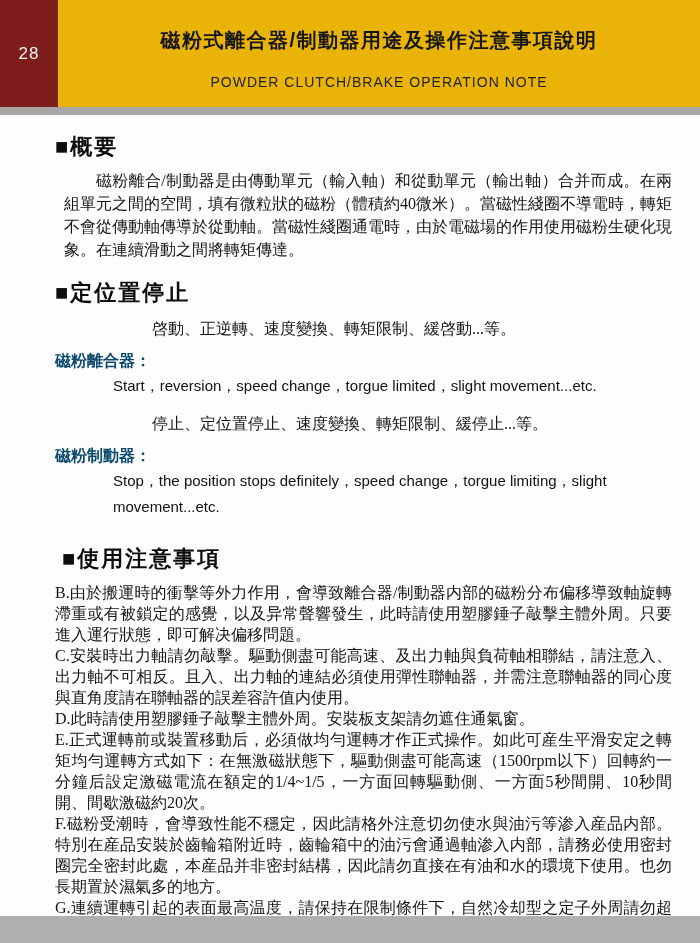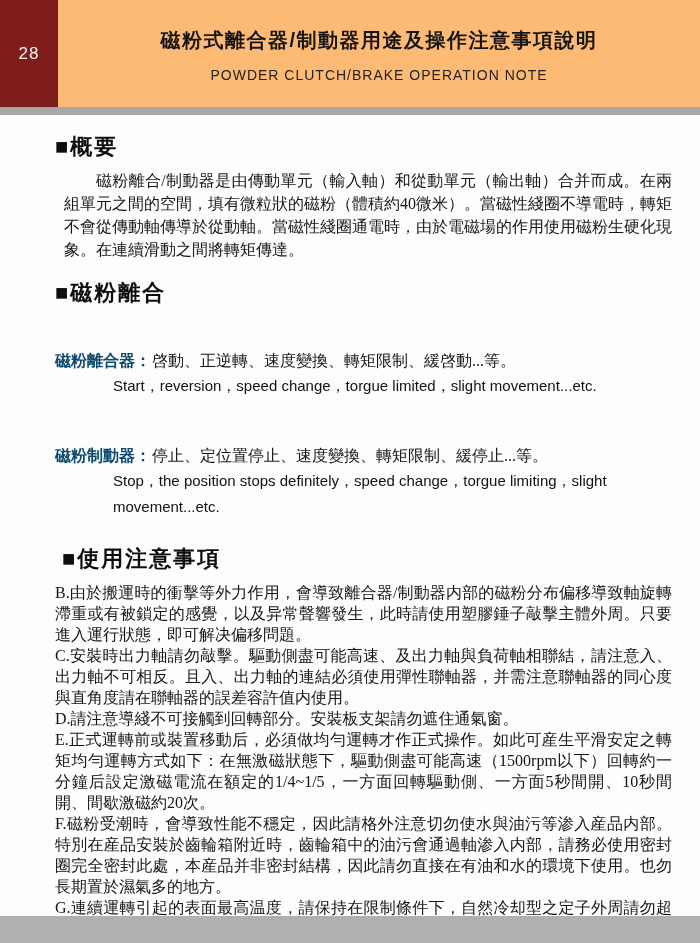--- a/index.html
+++ b/index.html
@@ -32,33 +32,33 @@
     display: flex;
     align-items: center;
     justify-content: center;
     font-family: "Liberation Sans", sans-serif;
     font-size: 17px;
     letter-spacing: 1px;
     text-align: center;
   }
   .header-main {
     flex: 1;
-    background: #fdba74;
+    background: #eab308;
     text-align: center;
     padding-top: 27px;
   }
   .header-title {
     font-family: "Liberation Sans", sans-serif;
     font-size: 20px;
     font-weight: bold;
     letter-spacing: 1.5px;
     color: #161616;
   }
   .header-subtitle {
-    margin-top: 13px;
+    margin-top: 20px;
     font-family: "Liberation Sans", sans-serif;
     font-size: 14px;
     letter-spacing: 1px;
     color: #232323;
   }
   .header-divider {
     height: 8px;
     flex: 0 0 8px;
     background: #a7a7a7;
   }
@@ -97,21 +97,20 @@
     font-family: Liberation Serif, serif;
     color: #0c4a6e;
     white-space: nowrap;
     margin-top: 32px;
   }
   .usage-zh {
     flex: 1;
     font-size: 16px;
     line-height: 24px;
     color: #151515;
-    margin-top: 32px;
   }
   .usage-en {
     margin-left: 58px;
     font-family: "Liberation Sans", sans-serif;
     font-size: 15px;
     line-height: 26px;
     color: #111111;
   }
 
   .notes-heading { margin: 24px 0 8px 7px; }
@@ -143,21 +142,21 @@
       <div class="header-subtitle">POWDER CLUTCH/BRAKE OPERATION NOTE</div>
     </div>
   </div>
   <div class="header-divider"></div>
 
   <div class="content">
 
     <div class="section-heading overview-heading">■概要</div>
     <p class="overview-body">磁粉離合/制動器是由傳動單元（輸入軸）和從動單元（輸出軸）合并而成。在兩組單元之間的空間，填有微粒狀的磁粉（體積約40微米）。當磁性綫圈不導電時，轉矩不會從傳動軸傳導於從動軸。當磁性綫圈通電時，由於電磁場的作用使用磁粉生硬化現象。在連續滑動之間將轉矩傳達。</p>
 
-    <div class="section-heading usage-heading">■磁粉離合</div>
+    <div class="section-heading usage-heading">■定位置停止</div>
 
     <div class="usage-item">
       <div class="usage-row">
         <span class="usage-label">磁粉離合器：</span>
         <span class="usage-zh">啓動、正逆轉、速度變換、轉矩限制、緩啓動...等。</span>
       </div>
       <div class="usage-en">Start，reversion，speed change，torgue limited，slight movement...etc.</div>
     </div>
 
     <div class="usage-item">
@@ -165,21 +164,21 @@
         <span class="usage-label">磁粉制動器：</span>
         <span class="usage-zh">停止、定位置停止、速度變換、轉矩限制、緩停止...等。</span>
       </div>
       <div class="usage-en">Stop，the position stops definitely，speed change，torgue limiting，slight movement...etc.</div>
     </div>
 
     <div class="section-heading notes-heading">■使用注意事項</div>
 
     <p class="note-item">B.由於搬運時的衝擊等外力作用，會導致離合器/制動器内部的磁粉分布偏移導致軸旋轉滯重或有被鎖定的感覺，以及异常聲響發生，此時請使用塑膠錘子敲擊主體外周。只要進入運行狀態，即可解决偏移問題。</p>
     <p class="note-item">C.安裝時出力軸請勿敲擊。驅動側盡可能高速、及出力軸與負荷軸相聯結，請注意入、出力軸不可相反。且入、出力軸的連結必須使用彈性聯軸器，并需注意聯軸器的同心度與直角度請在聯軸器的誤差容許值内使用。</p>
-    <p class="note-item">D.請注意導綫不可接觸到回轉部分。安裝板支架請勿遮住通氣窗。</p>
+    <p class="note-item">D.此時請使用塑膠錘子敲擊主體外周。安裝板支架請勿遮住通氣窗。</p>
     <p class="note-item">E.正式運轉前或裝置移動后，必須做均勻運轉才作正式操作。如此可産生平滑安定之轉矩均勻運轉方式如下：在無激磁狀態下，驅動側盡可能高速（1500rpm以下）回轉約一分鐘后設定激磁電流在額定的1/4~1/5，一方面回轉驅動側、一方面5秒間開、10秒間開、間歇激磁約20次。</p>
     <p class="note-item">F.磁粉受潮時，會導致性能不穩定，因此請格外注意切勿使水與油污等渗入産品内部。特別在産品安裝於齒輪箱附近時，齒輪箱中的油污會通過軸渗入内部，請務必使用密封圈完全密封此處，本産品并非密封結構，因此請勿直接在有油和水的環境下使用。也勿長期置於濕氣多的地方。</p>
     <p class="note-item">G.連續運轉引起的表面最高温度，請保持在限制條件下，自然冷却型之定子外周請勿超過90℃，軸流扇及强制空冷型請勿超過70以上。一旦温升超過限界温度，將降低離合/制動器之耐久性。</p>
 
   </div>
 
   <div class="footer-bar"></div>
 
 </div>
 

